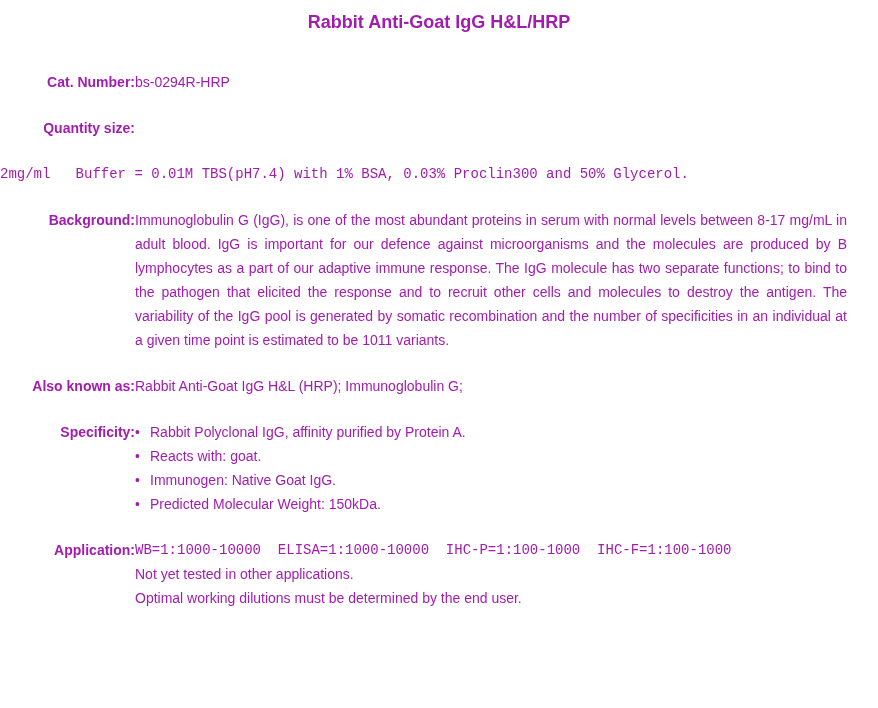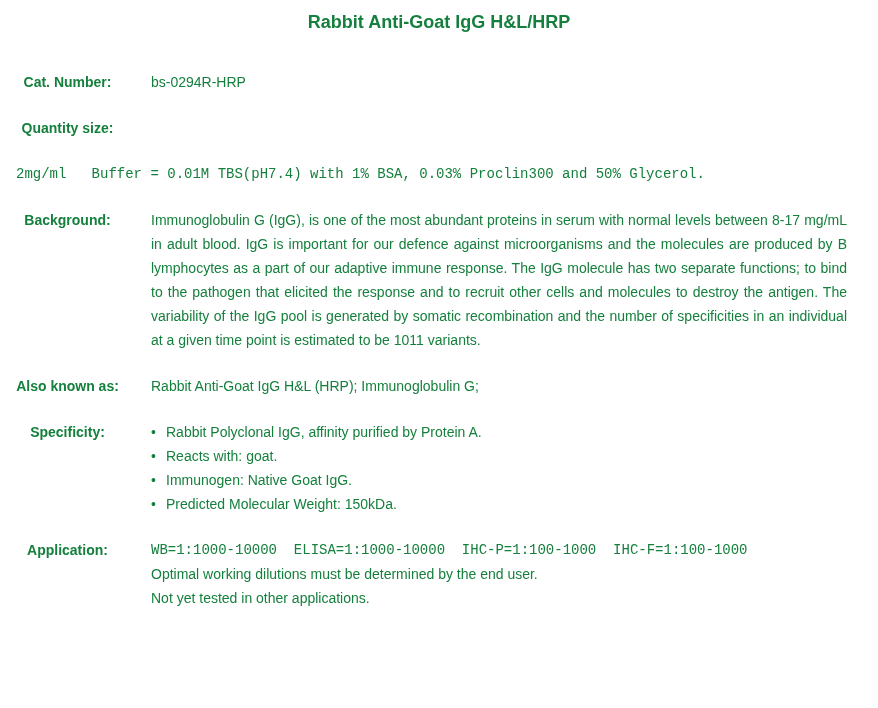--- a/index.html
+++ b/index.html
@@ -5,21 +5,21 @@
   html, body {
     margin: 0;
     padding: 0;
     background: #ffffff;
   }
   .doc {
     position: relative;
     width: 878px;
     height: 708px;
     background: #ffffff;
-    color: #15803d;
+    color: #a21caf;
     font-family: "Liberation Sans", "DejaVu Sans", sans-serif;
     font-size: 14px;
     line-height: 24px;
     box-sizing: border-box;
     overflow: hidden;
   }
   .page-title {
     margin: 0;
     padding-top: 10px;
     margin-bottom: 36px;
@@ -29,26 +29,25 @@
     line-height: 24px;
   }
   .row {
     display: flex;
     align-items: flex-start;
     margin-bottom: 22px;
   }
   .label-col {
     width: 135px;
     flex: 0 0 135px;
-    text-align: center;
+    text-align: right;
     font-weight: bold;
   }
   .value-col {
     flex: 1 1 auto;
-    margin-left: 16px;
     margin-right: 31px;
   }
   .justify {
     text-align: justify;
   }
   .pre {
     white-space: pre-wrap;
     font-family: Liberation Mono, monospace;
   }
   ul.bullets {
@@ -119,18 +118,18 @@
         </li>
       </ul>
     </div>
   </div>
 
 
   <div class="row">
     <div class="label-col">Application:</div>
     <div class="value-col">
       <p class="app-line pre">WB=1:1000-10000  ELISA=1:1000-10000  IHC-P=1:100-1000  IHC-F=1:100-1000</p>
+      <p class="app-line">Not yet tested in other applications.</p>
       <p class="app-line">Optimal working dilutions must be determined by the end user.</p>
-      <p class="app-line">Not yet tested in other applications.</p>
     </div>
   </div>
 
 </div>
 
 </body></html>

